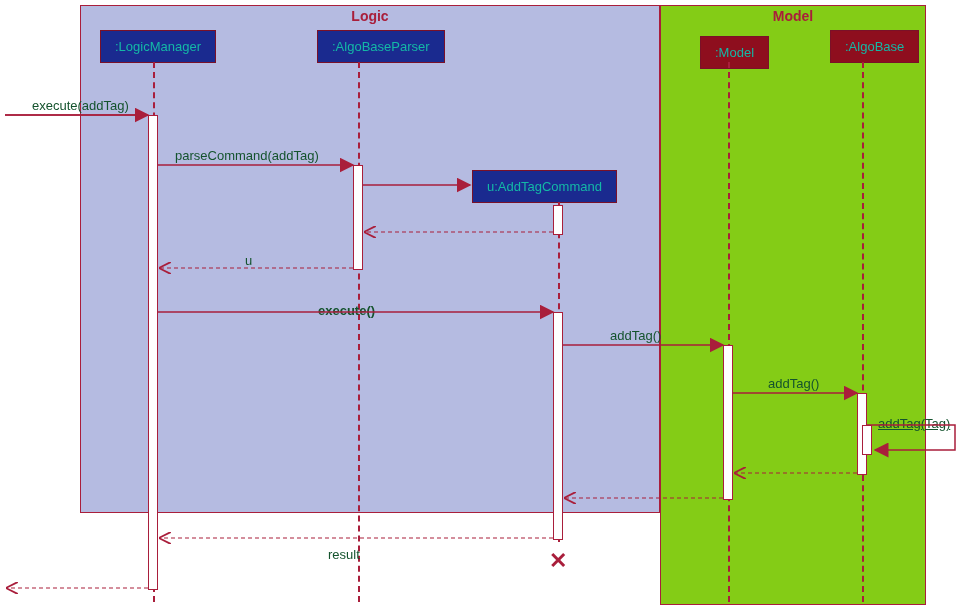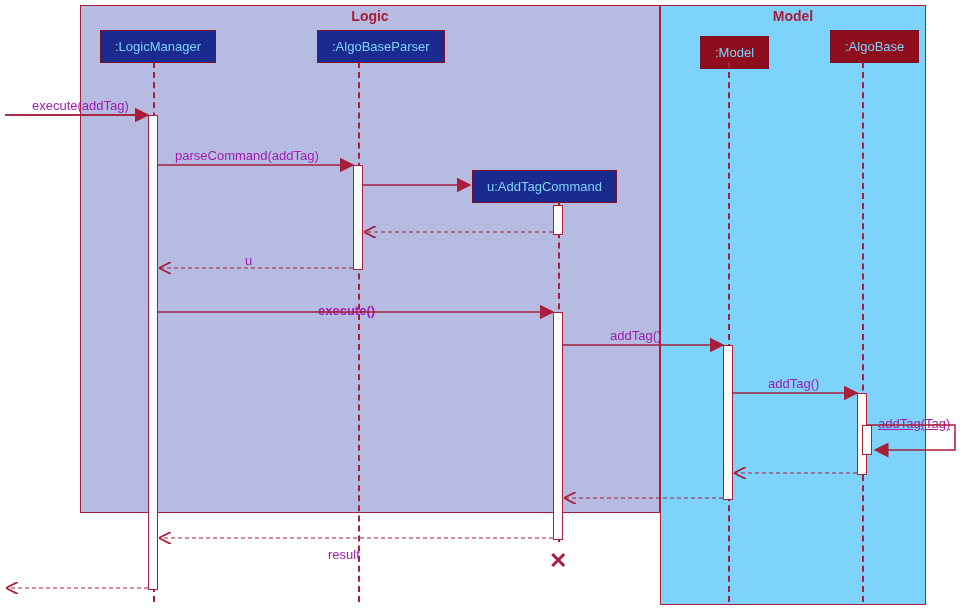--- a/index.html
+++ b/index.html
@@ -20,35 +20,35 @@
       top: 5px;
       width: 580px;
       height: 508px;
       background: #b5bbe1;
     }
     .frame-model {
       left: 660px;
       top: 5px;
       width: 266px;
       height: 600px;
-      background: #7dd3fc;
+      background: #84cc16;
     }
     .frame-title {
       position: absolute;
       top: 2px;
       left: 50%;
       transform: translateX(-50%);
       font-weight: bold;
       color: #a91e3b;
       font-size: 14px;
     }
     .participant {
       position: absolute;
       background: #1a2a8f;
-      color: #7dd3fc;
+      color: #14b8a6;
       padding: 8px 14px;
       border: 1px solid #7a1028;
       text-align: center;
       font-size: 13px;
       white-space: nowrap;
     }
     .participant.model-box {
       background: #8e0e1e;
     }
     .lifeline {
@@ -57,21 +57,21 @@
       width: 0;
     }
     .activation {
       position: absolute;
       background: #fff;
       border: 1px solid #a91e3b;
       width: 10px;
     }
     .msg-text {
       position: absolute;
-      color: #a21caf;
+      color: #14532d;
       font-size: 13px;
       white-space: nowrap;
     }
     .destroy {
       position: absolute;
       color: #a91e3b;
       font-size: 22px;
       font-weight: bold;
     }
     svg.arrows {

